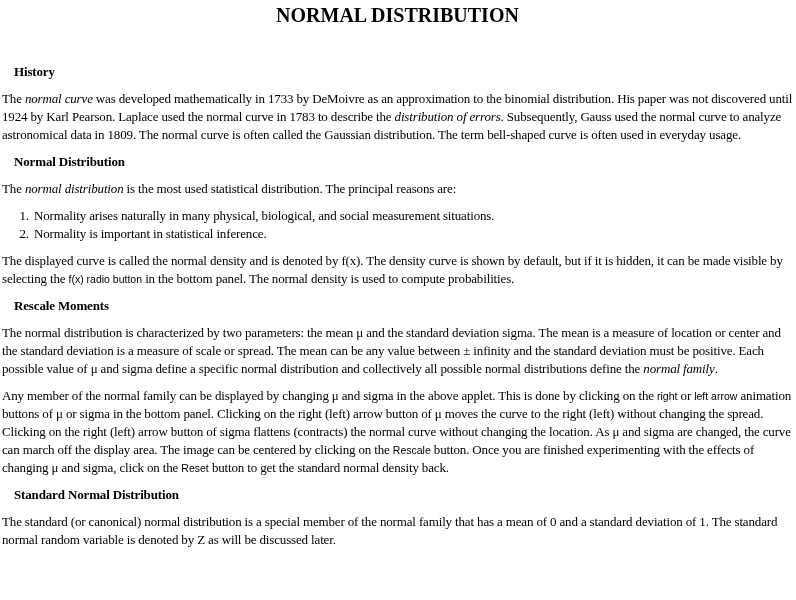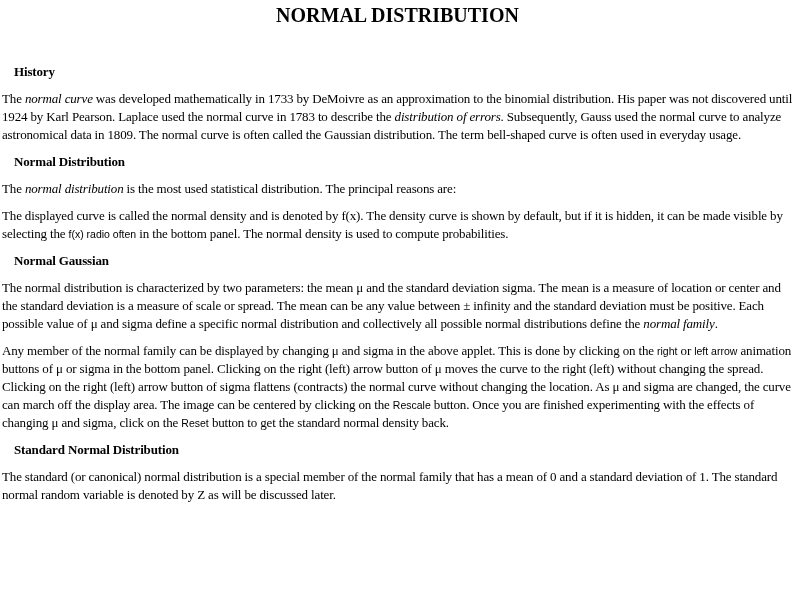--- a/index.html
+++ b/index.html
@@ -51,28 +51,32 @@
   <h1 class="page-title">NORMAL DISTRIBUTION</h1>
 
   <section>
     <h4 class="sec-heading">History</h4>
     <p class="body-par"><span>The </span><em class="ital">normal curve</em><span> was developed mathematically in 1733 by DeMoivre as an approximation to the binomial distribution. His paper was not discovered until 1924 by Karl Pearson. Laplace used the normal curve in 1783 to describe the </span><em class="ital">distribution of errors</em><span>. Subsequently, Gauss used the normal curve to analyze astronomical data in 1809. The normal curve is often called the Gaussian distribution. The term bell-shaped curve is often used in everyday usage.</span></p>
   </section>
 
   <section>
     <h4 class="sec-heading">Normal Distribution</h4>
     <p class="body-par"><span>The </span><em class="ital">normal distribution</em><span> is the most used statistical distribution. The principal reasons are:</span></p>
+    <ol class="num-list">
+      <li>Normality arises naturally in many physical, biological, and social measurement situations.</li>
+      <li>Normality is important in statistical inference.</li>
+    </ol>
   </section>
 
   <section>
-    <p class="body-par"><span>The displayed curve is called the normal density and is denoted by f(x). The density curve is shown by default, but if it is hidden, it can be made visible by selecting the </span><span class="ui-ref">f(x) radio often</span><span> in the bottom panel. The normal density is used to compute probabilities.</span></p>
+    <p class="body-par"><span>The displayed curve is called the normal density and is denoted by f(x). The density curve is shown by default, but if it is hidden, it can be made visible by selecting the </span><span class="ui-ref">f(x) radio button</span><span> in the bottom panel. The normal density is used to compute probabilities.</span></p>
   </section>
 
   <section>
-    <h4 class="sec-heading">Normal Gaussian</h4>
+    <h4 class="sec-heading">Rescale Moments</h4>
     <p class="body-par"><span>The normal distribution is characterized by two parameters: the mean μ and the standard deviation sigma. The mean is a measure of location or center and the standard deviation is a measure of scale or spread. The mean can be any value between ± infinity and the standard deviation must be positive. Each possible value of μ and sigma define a specific normal distribution and collectively all possible normal distributions define the </span><em class="ital">normal family</em><span>.</span></p>
     <p class="body-par"><span>Any member of the normal family can be displayed by changing μ and sigma in the above applet. This is done by clicking on the </span><span class="ui-ref">right</span><span> or </span><span class="ui-ref">left arrow</span><span> animation buttons of μ or sigma in the bottom panel. Clicking on the right (left) arrow button of μ moves the curve to the right (left) without changing the spread. Clicking on the right (left) arrow button of sigma flattens (contracts) the normal curve without changing the location. As μ and sigma are changed, the curve can march off the display area. The image can be centered by clicking on the </span><span class="ui-ref">Rescale</span><span> button. Once you are finished experimenting with the effects of changing μ and sigma, click on the </span><span class="ui-ref">Reset</span><span> button to get the standard normal density back.</span></p>
   </section>
 
   <section>
     <h4 class="sec-heading">Standard Normal Distribution</h4>
     <p class="body-par">The standard (or canonical) normal distribution is a special member of the normal family that has a mean of 0 and a standard deviation of 1. The standard normal random variable is denoted by Z as will be discussed later.</p>
   </section>
 
 </main>

